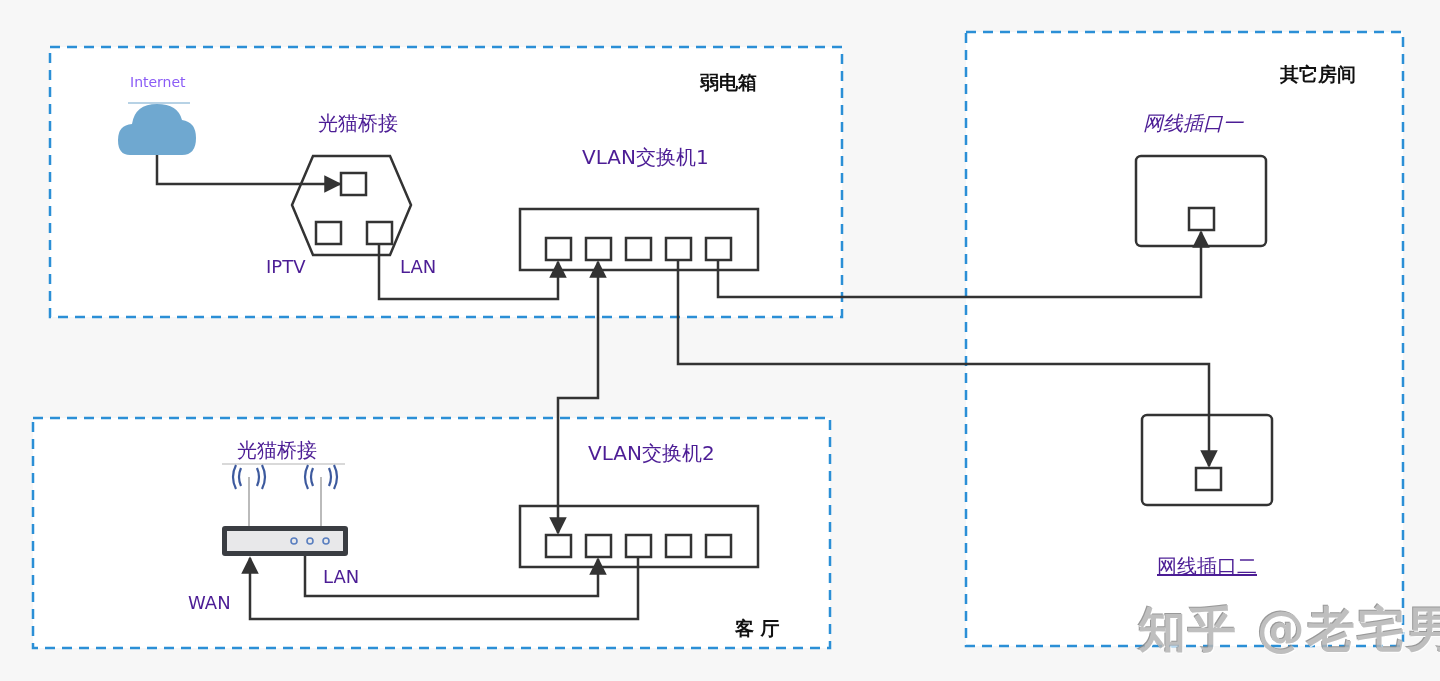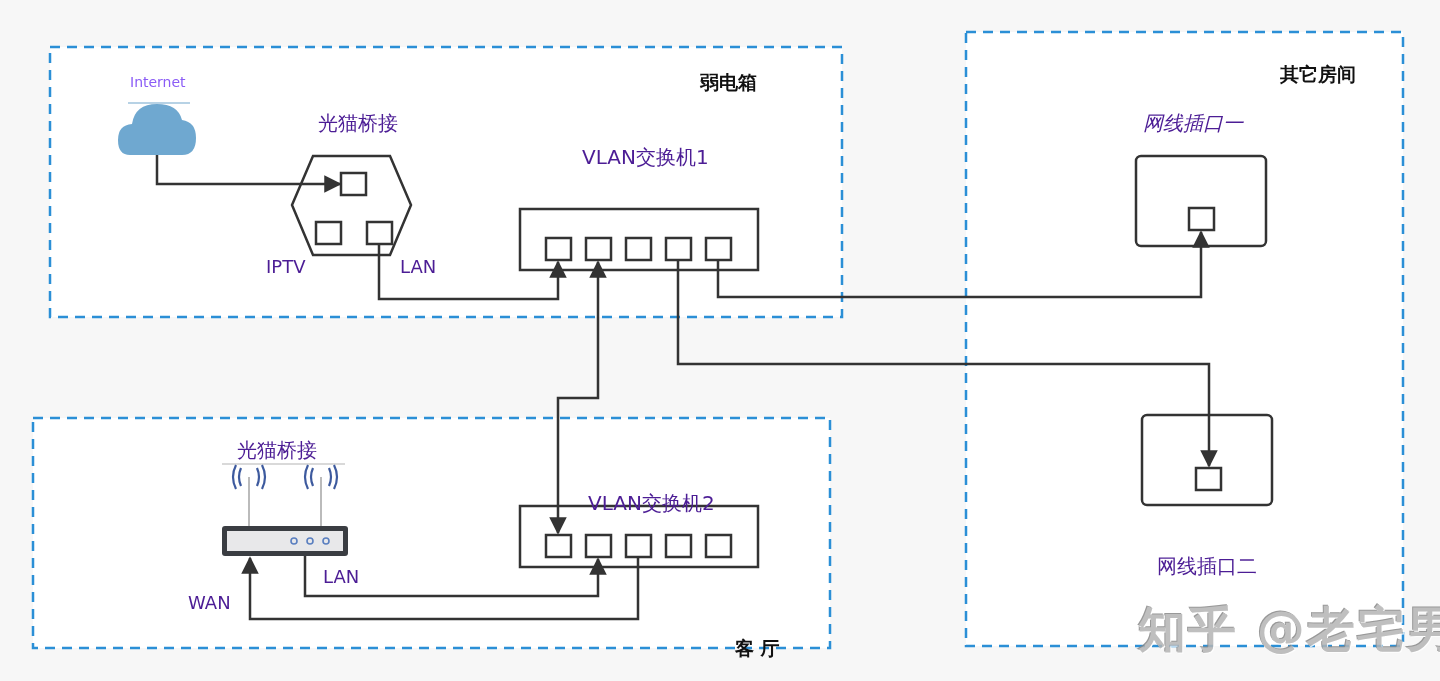--- a/index.html
+++ b/index.html
@@ -94,30 +94,30 @@
     <polyline points="598,262 598,398 558,398 558,533" marker-start="url(#arr)" marker-end="url(#arr)"></polyline>
     <polyline points="678,260 678,364 1209,364 1209,466" marker-end="url(#arr)"></polyline>
     <polyline points="718,260 718,297 1201,297 1201,232" marker-end="url(#arr)"></polyline>
     <polyline points="305,556 305,596 598,596 598,559" marker-end="url(#arr)"></polyline>
     <polyline points="638,557 638,619 250,619 250,558" marker-end="url(#arr)"></polyline>
   </g>
 </svg>
 
 <div class="lbl zone" style="left:700px;top:70px;">弱电箱</div>
 <div class="lbl zone" style="left:1280px;top:62px;font-family:Liberation Mono, monospace;">其它房间</div>
-<div class="lbl zone" style="left:735px;top:636px;">客 厅</div>
+<div class="lbl zone" style="left:735px;top:616px;">客 厅</div>
 
 <div class="lbl inet" style="left:130px;top:74px;">Internet</div>
 <div class="lbl red" style="left:318px;top:110px;">光猫桥接</div>
 <div class="lbl port" style="left:266px;top:256px;">IPTV</div>
 <div class="lbl port" style="left:400px;top:256px;">LAN</div>
 
 <div class="lbl red" style="left:582px;top:144px;">VLAN交换机1</div>
-<div class="lbl red" style="left:588px;top:490px;">VLAN交换机2</div>
+<div class="lbl red" style="left:588px;top:440px;">VLAN交换机2</div>
 
 <div class="lbl red" style="left:237px;top:437px;">光猫桥接</div>
 <div class="lbl port" style="left:188px;top:592px;">WAN</div>
 <div class="lbl port" style="left:323px;top:566px;">LAN</div>
 
 <div class="lbl red" style="left:1143px;top:110px;font-style:italic;">网线插口一</div>
-<div class="lbl red" style="left:1157px;top:553px;">网线插口二</div>
+<div class="lbl red" style="left:1157px;top:553px;text-decoration:underline;">网线插口二</div>
 
 <div class="lbl wm" style="left:1138px;top:598px;">知乎 @老宅男</div>
 
 </body></html>

